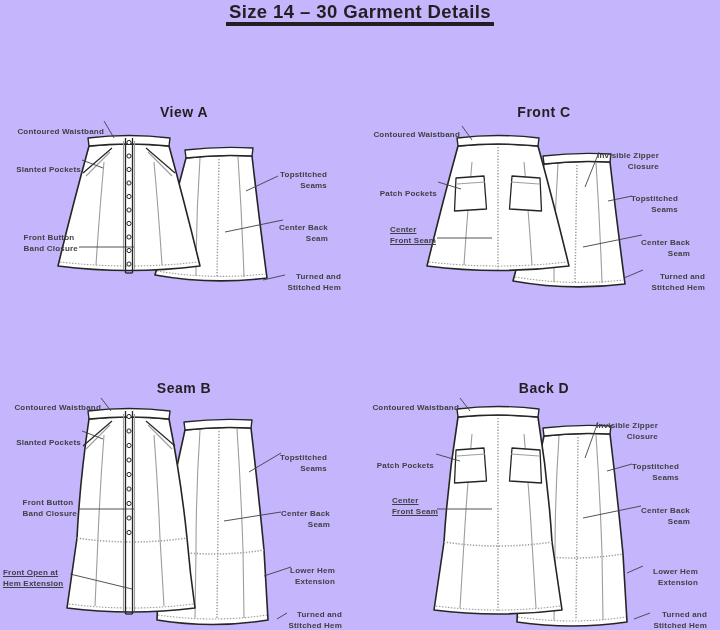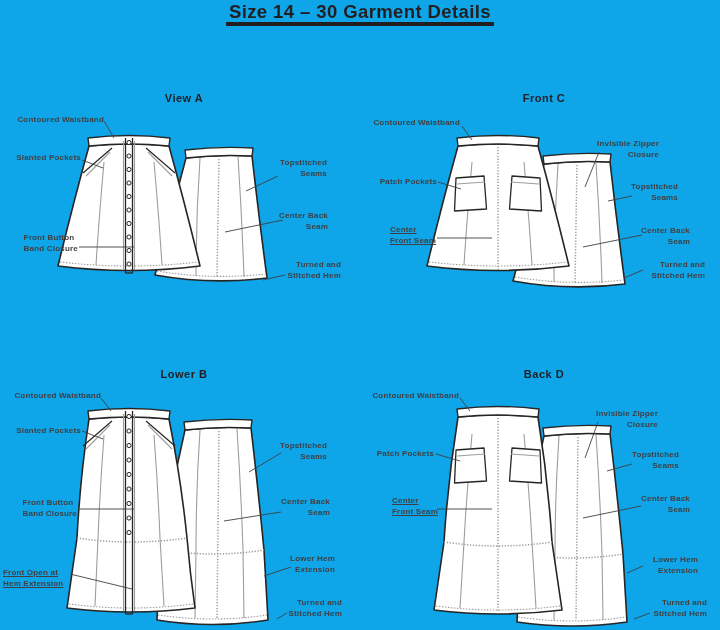--- a/index.html
+++ b/index.html
@@ -1,27 +1,27 @@
 <!DOCTYPE html>
 <html><head>
 <meta charset="utf-8">
 <style>
   html,body{margin:0;padding:0;background:#fff;}
-  #stage{position:relative;width:720px;height:630px;background:#0ea5e9;overflow:hidden;
+  #stage{position:relative;width:720px;height:630px;background:#c4b5fd;overflow:hidden;
          font-family:"Liberation Sans","DejaVu Sans",sans-serif;}
   .main-title{position:absolute;left:0;right:0;top:1px;text-align:center;
               font-size:18.5px;font-weight:bold;letter-spacing:.4px;color:#231f20;}
   .title-rule{position:absolute;left:226px;top:22px;width:268px;height:4px;background:#231f20;}
   .quad{position:absolute;}
-  .vtitle{position:absolute;left:8px;right:0;margin:0;text-align:center;
-          font-size:11px;font-weight:bold;letter-spacing:.5px;color:#231f20;}
+  .vtitle{position:absolute;left:8px;right:0;margin:12px;text-align:center;
+          font-size:14px;font-weight:bold;letter-spacing:.5px;color:#231f20;}
   .art{position:absolute;left:0;top:0;}
   .lbl{position:absolute;font-size:8px;font-weight:600;color:#414042;
        letter-spacing:.2px;line-height:1.32;white-space:pre-line;}
-  .ra{text-align:right;}
+  .ra{text-align:right;margin-top:12px;}
   .la{text-align:left;text-decoration:underline;}
   .ca{text-align:left;}
 </style>
 </head>
 <body>
 
 <div id="stage">
 
   <div class="main-title">Size 14 – 30 Garment Details</div>
   <div class="title-rule"></div>
@@ -143,21 +143,21 @@
 Closure</div>
     <div class="lbl ra" style="right:42px;top:94px">Topstitched
 Seams</div>
     <div class="lbl ra" style="right:30px;top:138px">Center Back
 Seam</div>
     <div class="lbl ra" style="right:15px;top:172px">Turned and
 Stitched Hem</div>
   </section>
 
   <section class="quad" style="left:0;top:358px;width:360px;height:270px">
-    <h2 class="vtitle" style="top:10px">Lower B</h2>
+    <h2 class="vtitle" style="top:10px">Seam B</h2>
     <svg class="art" width="360" height="270" viewBox="0 0 360 270">
       <g fill="#ffffff" stroke="#262524" stroke-width="1.6" stroke-linejoin="round">
         <path d="M185,72 Q171,132 162,192 Q158,228 157,262 Q213,271 268,262 Q266,228 264,192 Q258,130 251,70 Q218,68 185,72 Z"></path>
         <path d="M184,64 Q218,60 252,62 L251,70 Q218,68 185,72 Z" stroke-width="1.4"></path>
         <g stroke="#9d9d9c" stroke-width="1.1" fill="none">
           <path d="M200,72 Q196,132 196,192 L195,260"></path>
           <path d="M237,71 Q241,132 243,192 L244,260"></path>
           <path d="M162,192 Q215,200 264,192" stroke-width="1.5" stroke-dasharray="1.3 1.6"></path>
           <path d="M158,257 Q213,265 267,257" stroke-dasharray="1.5 1.5"></path>
           <path d="M219,73 L217,260" stroke-width="1.5" stroke-dasharray="1.3 1.6"></path>

